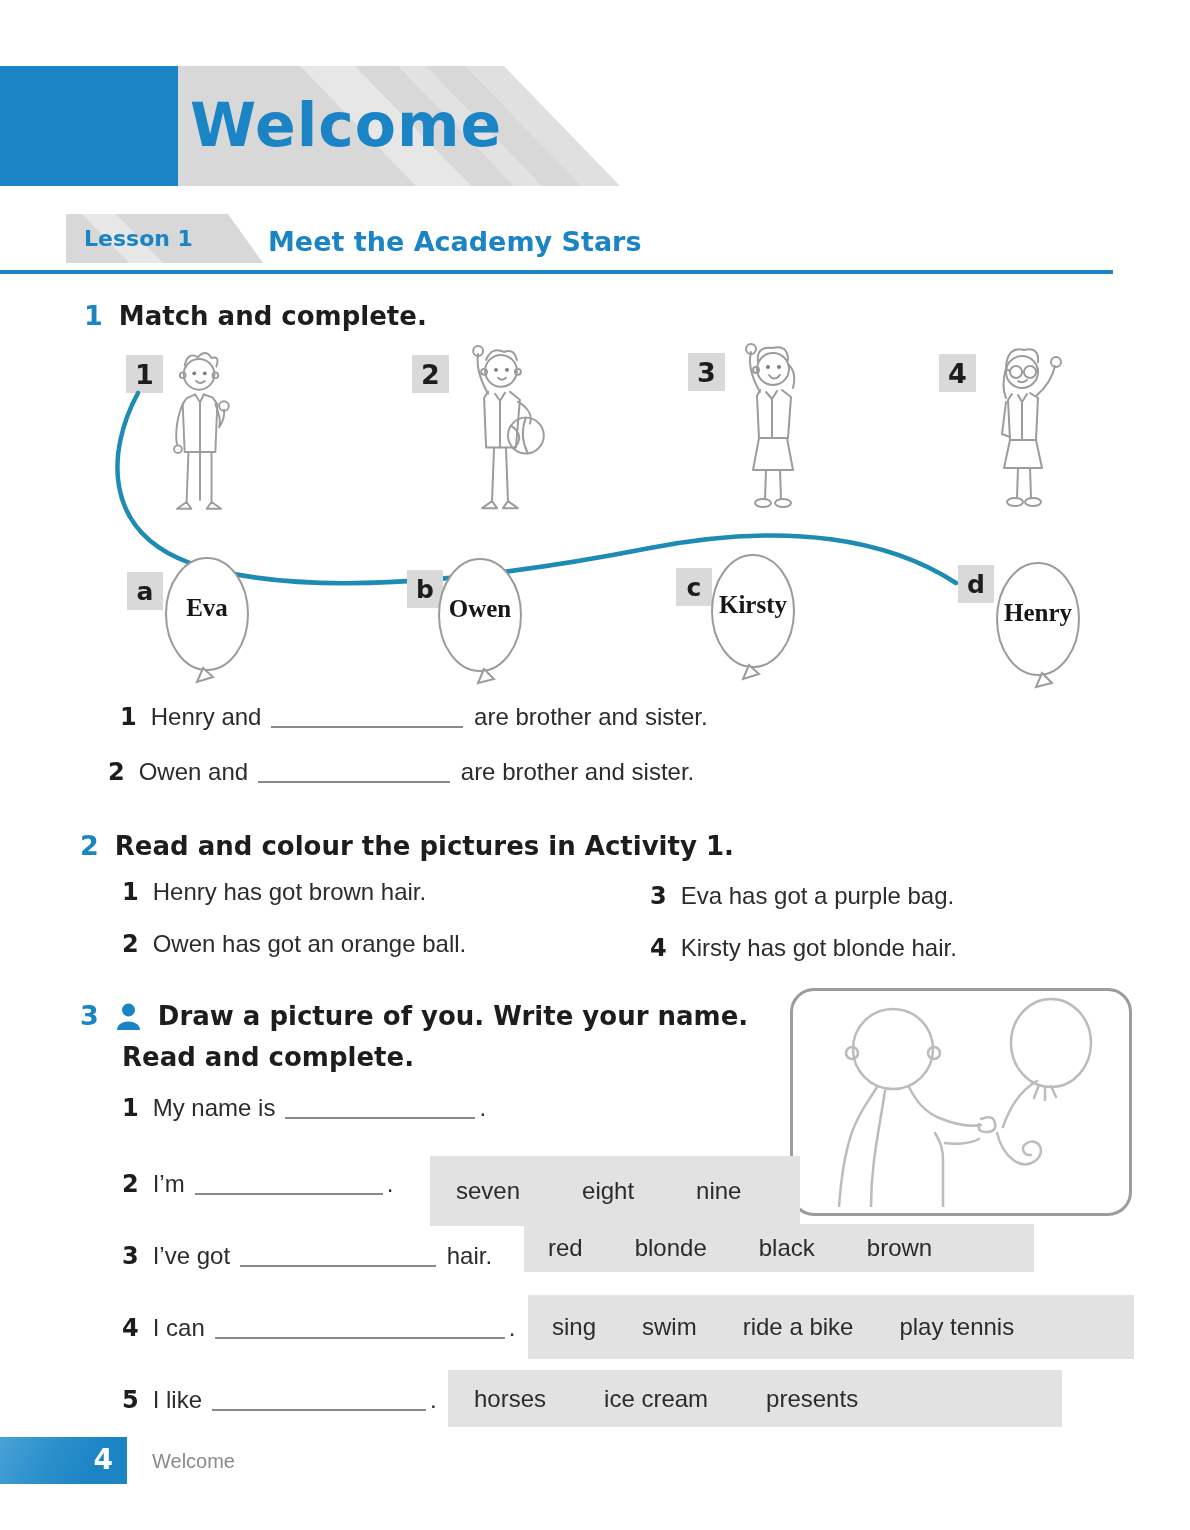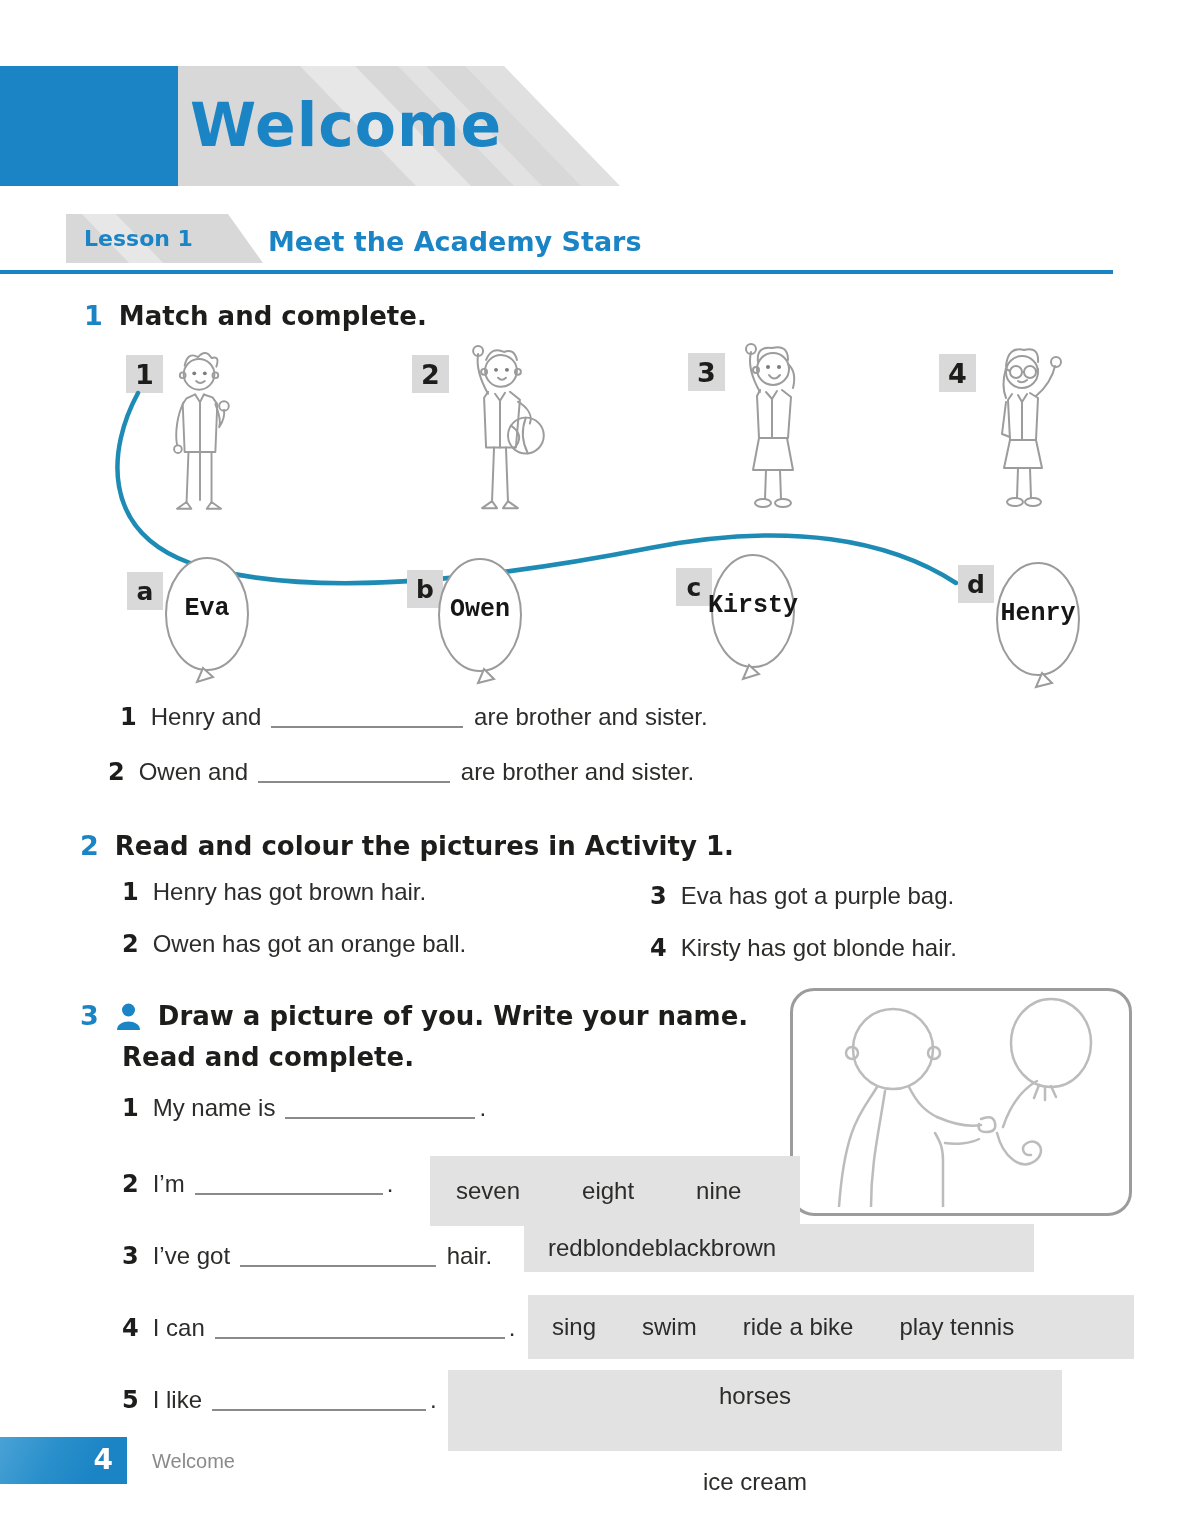--- a/index.html
+++ b/index.html
@@ -35,21 +35,21 @@
          margin-left:10px;margin-right:4px;}
 
   
   .sq{position:absolute;width:37px;height:38px;background:#d9d9d9;display:flex;align-items:center;
       justify-content:center;font-family:"DejaVu Sans",sans-serif;font-weight:bold;
       font-size:27px;color:#1d1d1b;}
 
   
   .balloon{position:absolute;width:88px;height:134px;}
   .b-name{position:absolute;left:50%;transform:translateX(-50%);top:38px;
-          font-family:Liberation Mono, monospace;font-weight:bold;font-size:25px;color:#161616;
+          font-family:Liberation Serif, serif;font-weight:bold;font-size:25px;color:#161616;
           white-space:nowrap;}
 
   
   .wordbox{position:absolute;background:#e2e2e2;display:flex;align-items:center;font-size:24px;color:#2c2c2a;}
   .wordbox span{white-space:nowrap;}
 
   
   .draw-box{position:absolute;left:790px;top:988px;width:336px;height:222px;border:3px solid #9c9c9c;
             border-radius:24px;background:#ffffff;}
 
@@ -267,41 +267,41 @@
   </div>
   <div class="wordbox" style="left:430px;top:1156px;width:318px;height:54px;padding:8px 26px;gap:62px;">
     <span>seven</span>
     <span>eight</span>
     <span>nine</span>
   </div>
 
   <div class="item" style="left:122px;top:1242px;">
     <span class="i-num">3</span><span>I’ve got</span><span class="blank" style="width:196px;"></span> <span>hair.</span>
   </div>
-  <div class="wordbox" style="left:524px;top:1224px;width:462px;height:48px;padding:0 24px;">
+  <div class="wordbox" style="left:524px;top:1224px;width:462px;height:48px;padding:0 24px;gap:52px;">
     <span>red</span>
     <span>blonde</span>
     <span>black</span>
     <span>brown</span>
   </div>
 
   <div class="item" style="left:122px;top:1314px;">
     <span class="i-num">4</span><span>I can</span><span class="blank" style="width:290px;"></span><span>.</span>
   </div>
   <div class="wordbox" style="left:528px;top:1295px;width:558px;height:56px;padding:4px 24px;gap:46px;">
     <span>sing</span>
     <span>swim</span>
     <span>ride a bike</span>
     <span>play tennis</span>
   </div>
 
   <div class="item" style="left:122px;top:1386px;">
     <span class="i-num">5</span><span>I like</span><span class="blank" style="width:214px;"></span><span>.</span>
   </div>
-  <div class="wordbox" style="left:448px;top:1370px;width:562px;height:57px;padding:12px 26px;gap:58px;justify-content:flex-start;flex-direction:column;">
+  <div class="wordbox" style="left:448px;top:1370px;width:562px;height:57px;padding:0 26px;gap:58px;justify-content:flex-start;">
     <span>horses</span>
     <span>ice cream</span>
     <span>presents</span>
   </div>
 
   <div class="footer-block">
     <div class="footer-num">4</div>
   </div>
   <div class="footer-label">Welcome</div>
 

